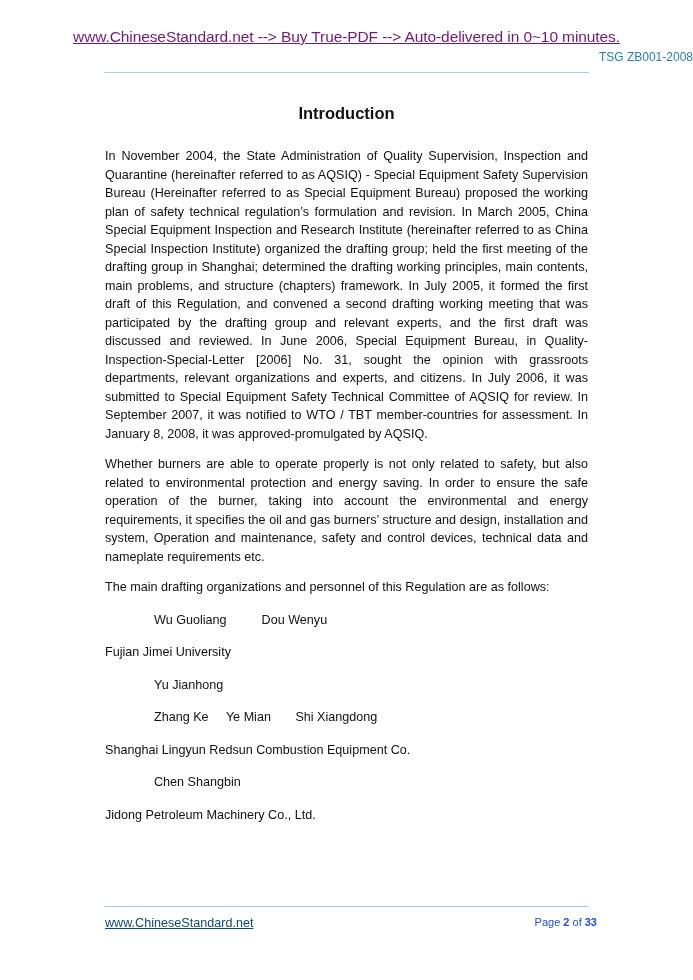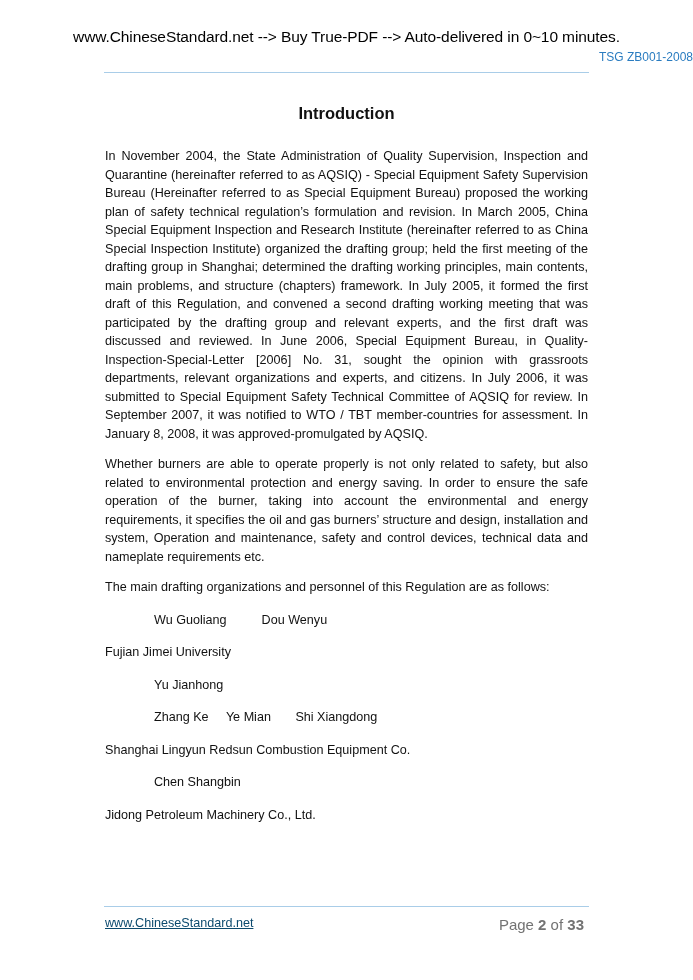--- a/index.html
+++ b/index.html
@@ -1,32 +1,32 @@
 <!DOCTYPE html>
 <html><head>
 <meta charset="utf-8">
 <style>
   html, body { margin: 0; padding: 0; background: #ffffff; }
   body { width: 693px; height: 980px; position: relative; overflow: hidden;
          font-family: "Liberation Sans", sans-serif; color: #111; }
   .banner { position: absolute; top: 28px; left: 0; width: 693px; text-align: center;
-            color: #000000; font-size: 15.5px; letter-spacing: -0.1px; }
+            color: #701a75; font-size: 15.5px; letter-spacing: -0.1px; text-decoration: underline; }
   .docid { position: absolute; top: 50px; left: 0; width: 693px; text-align: right;
            color: #2a7cc0; font-size: 12px; }
   .hrule { position: absolute; left: 104px; width: 485px; height: 1px; background: #a9cde8; }
   .title { position: absolute; top: 104px; left: 0; width: 693px; text-align: center;
            font-weight: bold; font-size: 16.5px; }
   .content { position: absolute; top: 147px; left: 105px; width: 483px; font-size: 12.6px;
              line-height: 18.5px; }
   .para { margin: 0 0 12px 0; text-align: justify; }
   .org { margin: 0 0 14px 0; }
   .people { margin: 0 0 14px 49px; white-space: pre; }
   .footer-link { position: absolute; top: 916px; left: 105px; color: #0c4a6e; font-size: 12.6px;
                  text-decoration: underline; }
-  .footer-page { position: absolute; top: 916px; right: 109px; color: #737373; font-size: 15px; }
+  .footer-page { position: absolute; top: 916px; right: 96px; color: #1d4ed8; font-size: 11px; }
   .footer-page b { font-weight: bold; }
 </style>
 </head>
 <body>
 
 <div class="banner">www.ChineseStandard.net --&gt; Buy True-PDF --&gt; Auto-delivered in 0~10 minutes.</div>
 <div class="docid">TSG ZB001-2008</div>
 <div class="hrule" style="top:72px"></div>
 
 <div class="title">Introduction</div>

